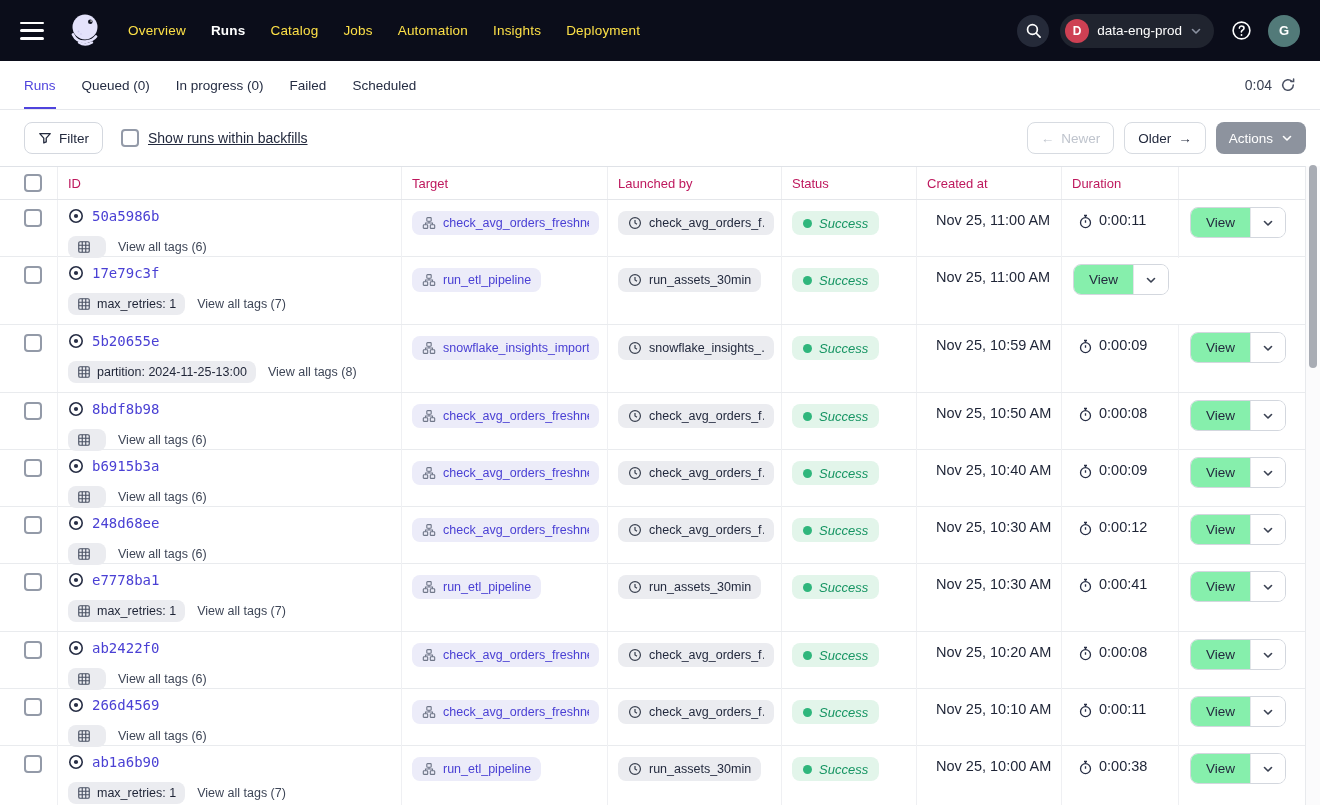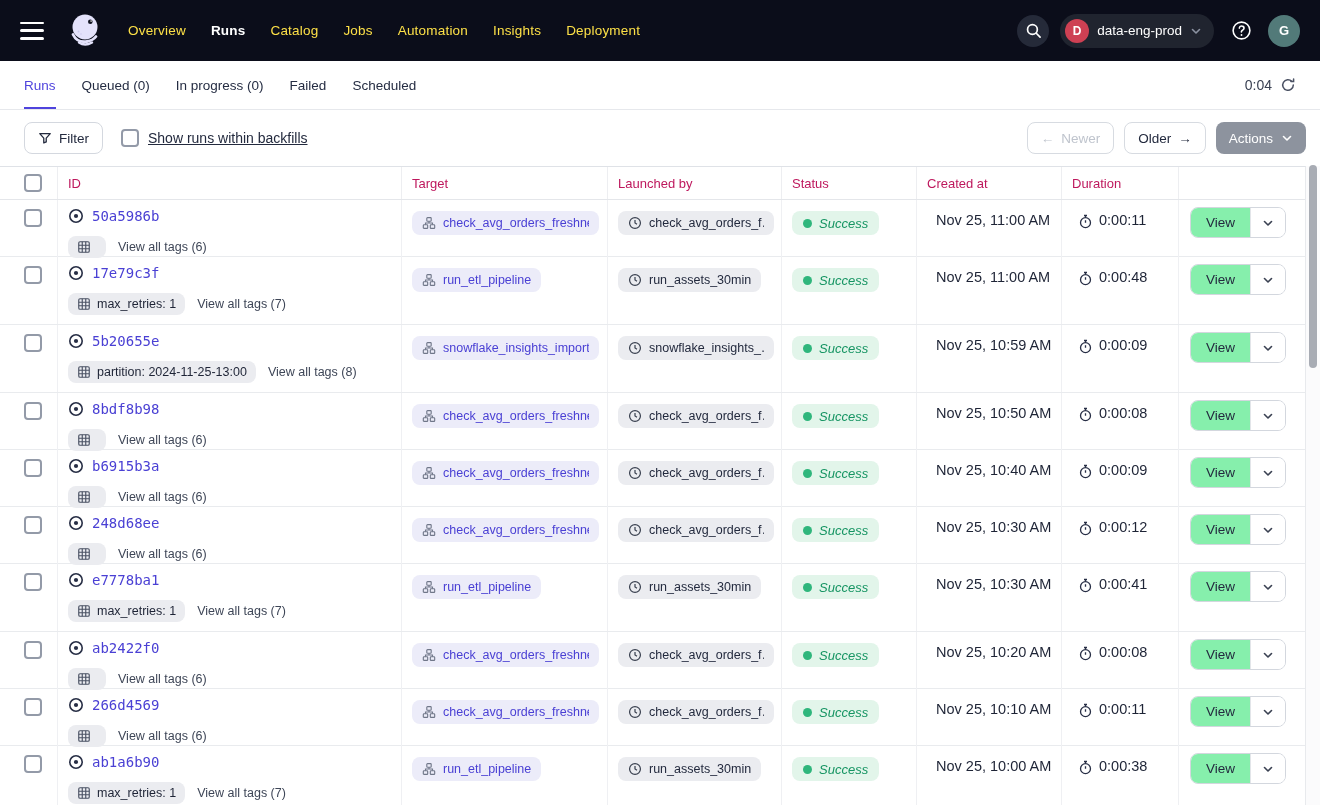--- a/index.html
+++ b/index.html
@@ -311,27 +311,20 @@
         <span class="pill-text">run_assets_30min</span>
       </span>
     </div>
     <div class="c-status">
       <span class="status-pill">
         <span class="status-dot"></span>
         <span>Success</span>
       </span>
     </div>
     <div class="c-date">Nov 25, 11:00 AM</div>
-    <div class="c-dur">
-      <svg viewBox="0 0 16 16" width="15" height="15" fill="none" stroke="#272E45" stroke-width="1.4">
-              <circle cx="8" cy="9.2" r="5.3"></circle>
-              <path d="M8 6.6v2.6M6.4 1.6h3.2M8 1.6v2.1"></path>
-            </svg>
-      <span>0:00:48</span>
-    </div>
     <div class="c-view">
       <span class="view-split">
         <button class="view-btn">View</button>
         <button class="view-caret">
           <svg viewBox="0 0 12 12" width="12" height="12" fill="none" stroke="currentColor" stroke-width="1.6" stroke-linecap="round" stroke-linejoin="round">
                   <path d="M2.5 4.5L6 8l3.5-3.5"></path>
                 </svg>
         </button>
       </span>
     </div>

